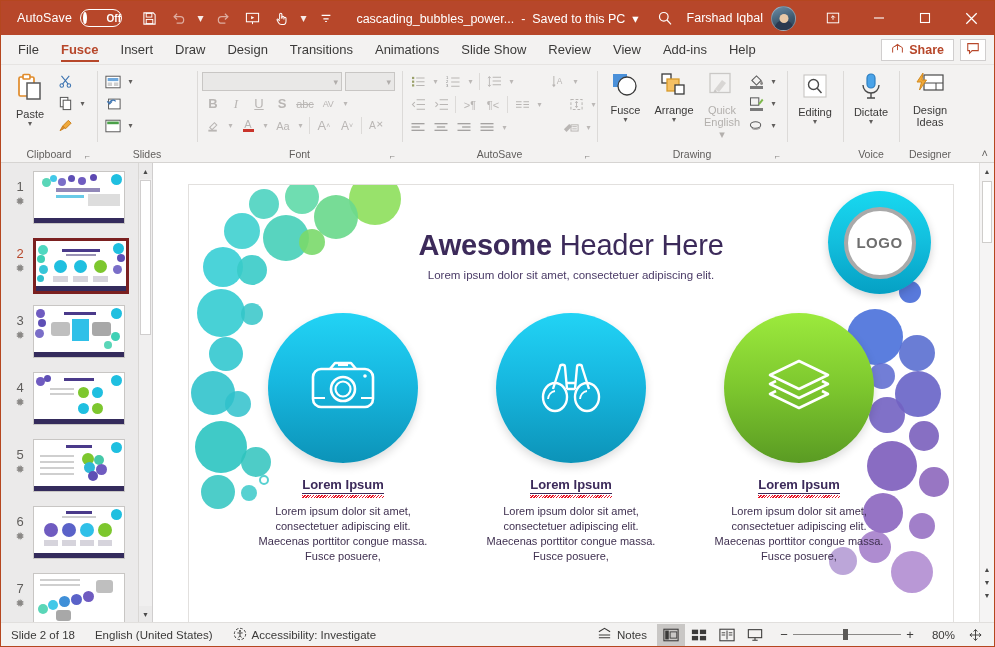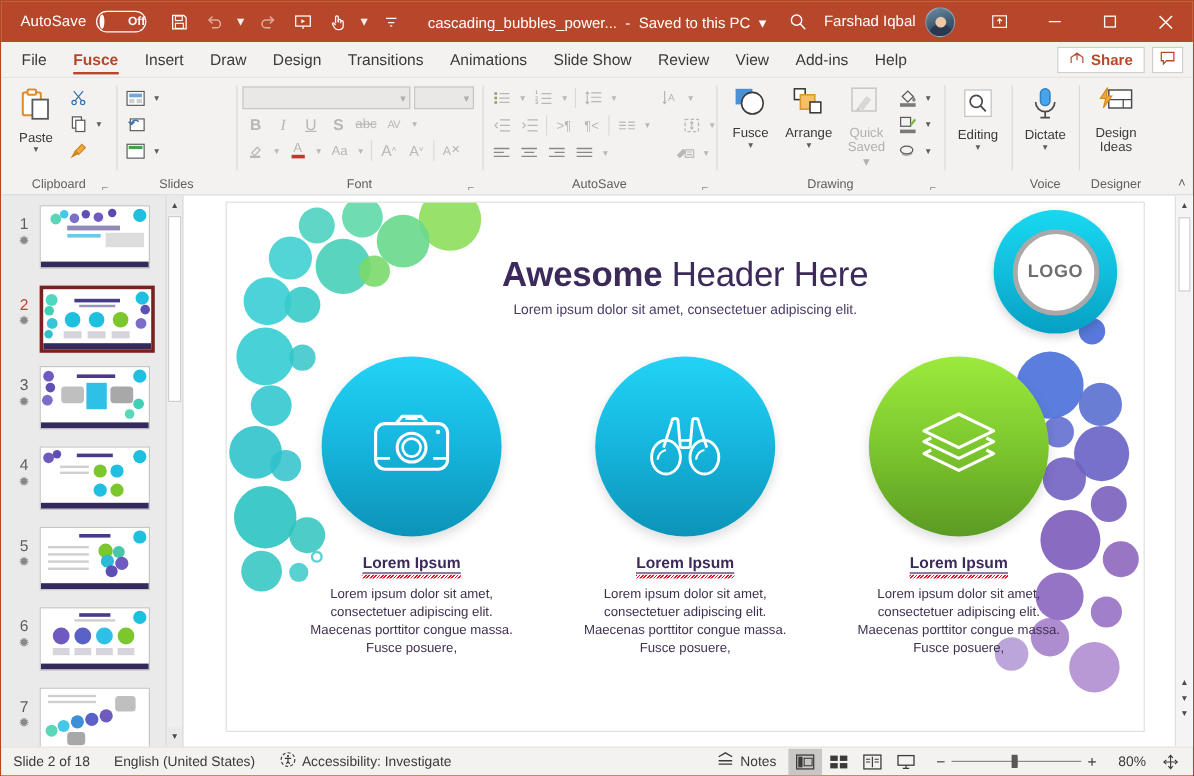--- a/index.html
+++ b/index.html
@@ -203,21 +203,21 @@
     background:#ebeaea; font-size:7px; color:#4a4a4a;
   }
   .ts-thumb {
     position:absolute; left:1px; right:1px; top:17px; height:155px;
     background:#fff; border:1px solid #d0cece;
   }
 
   
   .canvas-wrap { flex:1; position:relative; background:#fff; overflow:hidden; }
   .slide {
-    position:absolute; left:36px; top:6px;
+    position:absolute; left:36px; top:22px;
     width: 764px; height: 440px;
     background:#ffffff; overflow:hidden;
     box-shadow: 0 0 0 1px #e2e0de;
   }
 
   .slide-header { position:absolute; left:0; right:0; top:44px; text-align:center;}
   .slide-h1 { font-size:29px; color:#3c2a5a; letter-spacing:-.2px;}
   .slide-h1 b { font-weight:700; }
   .slide-h1 i { font-style:normal; font-weight:400; }
   .slide-sub { font-size:11.5px; color:#4a3a66; margin-top:7px;}
@@ -697,21 +697,21 @@
         </div>
         <div class="bigbtn disabled" style="width:46px">
           <span>
             <svg width="30" height="28" viewBox="0 0 30 28">
                 <rect x="3" y="1.5" width="20" height="19" fill="none" stroke="#cac8c6" stroke-width="1.3"></rect>
                 <path d="M8 17l7-9 4 3-7 9z" fill="#d8d6d4"></path>
                 <path d="M8 17l-2 4 4-1.5z" fill="#c9c7c5"></path>
               </svg>
           </span>
           <span class="lbl">Quick</span>
-          <span class="lbl" style="margin-top:0"><span>Saved</span> ▾</span>
+          <span class="lbl" style="margin-top:0"><span>English</span> ▾</span>
         </div>
         <div class="smallcol">
           <div class="smallrow">
             <div class="sbtn" style="flex-direction:column">
               <svg width="15" height="12" viewBox="0 0 16 13">
                   <path d="M3 7l5-5 5 5-5 5z" fill="none" stroke="#5a5a5a" stroke-width="1.1"></path>
                   <path d="M13.5 7c1.2 1.8 1.6 2.6 1.6 3.2a1.6 1.6 0 0 1-3.2 0c0-.6.4-1.4 1.6-3.2z" fill="#8a8886"></path>
                 </svg>
               <span style="display:block;width:13px;height:3px;background:#7a7a7a"></span>
             </div>

